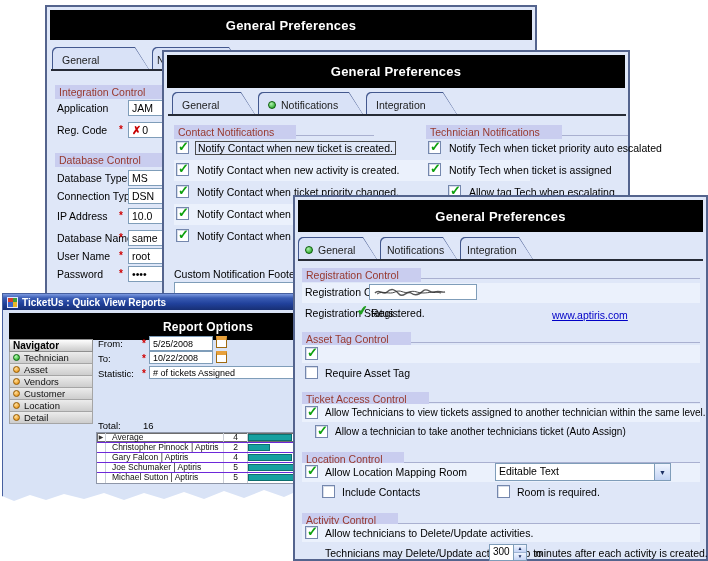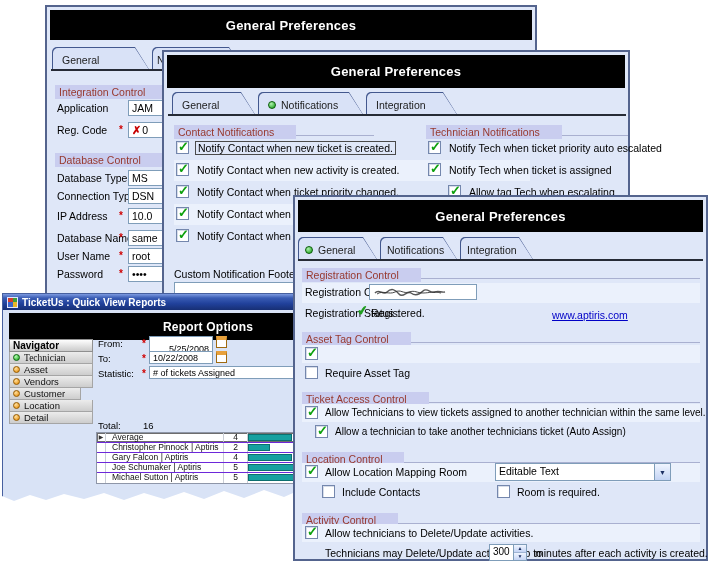--- a/index.html
+++ b/index.html
@@ -205,48 +205,48 @@
           <i></i>
           <i></i>
         </span>
       <span>TicketUs : Quick View Reports</span>
     </div>
     <div class="blackbar abs" style="left:6px; top:19px; width:398px; height:27px; font-size:12px;">
       <span>Report Options</span>
     </div>
 
     <div class="navhdr" style="left:6px; top:45px; width:84px;">Navigator</div>
-    <div class="navitem" style="left:6px; top:58px; width:84px;font-family:Liberation Serif, serif;">
+    <div class="navitem" style="left:6px; top:58px; width:84px;">
       <span class="led green"></span>
       <span>Technician</span>
     </div>
     <div class="navitem" style="left:6px; top:70px; width:84px;">
       <span class="led orange"></span>
       <span>Asset</span>
     </div>
     <div class="navitem" style="left:6px; top:82px; width:84px;">
       <span class="led orange"></span>
       <span>Vendors</span>
     </div>
-    <div class="navitem" style="left:6px; top:94px; width:72px;">
+    <div class="navitem" style="left:6px; top:94px; width:84px;">
       <span class="led orange"></span>
       <span>Customer</span>
     </div>
     <div class="navitem" style="left:6px; top:106px; width:84px;">
       <span class="led orange"></span>
       <span>Location</span>
     </div>
     <div class="navitem" style="left:6px; top:118px; width:84px;">
       <span class="led orange"></span>
       <span>Detail</span>
     </div>
 
     <div class="lbl sm" style="left:95px; top:44px;">From:</div>
     <div class="req" style="left:139px; top:44px;">*</div>
-    <div class="fld sm" style="left:146px; top:42px; width:64px; height:26px; font-size:9px;justify-content:flex-end;">
+    <div class="fld sm" style="left:146px; top:42px; width:64px; height:15px; font-size:9px;">
       <span>5/25/2008</span>
     </div>
     <div class="cal" style="left:213px; top:42px;"></div>
 
     <div class="lbl sm" style="left:95px; top:59px;">To:</div>
     <div class="req" style="left:139px; top:59px;">*</div>
     <div class="fld sm" style="left:146px; top:57px; width:64px; height:13px; font-size:9px;">
       <span>10/22/2008</span>
     </div>
     <div class="cal" style="left:213px; top:57px;"></div>

